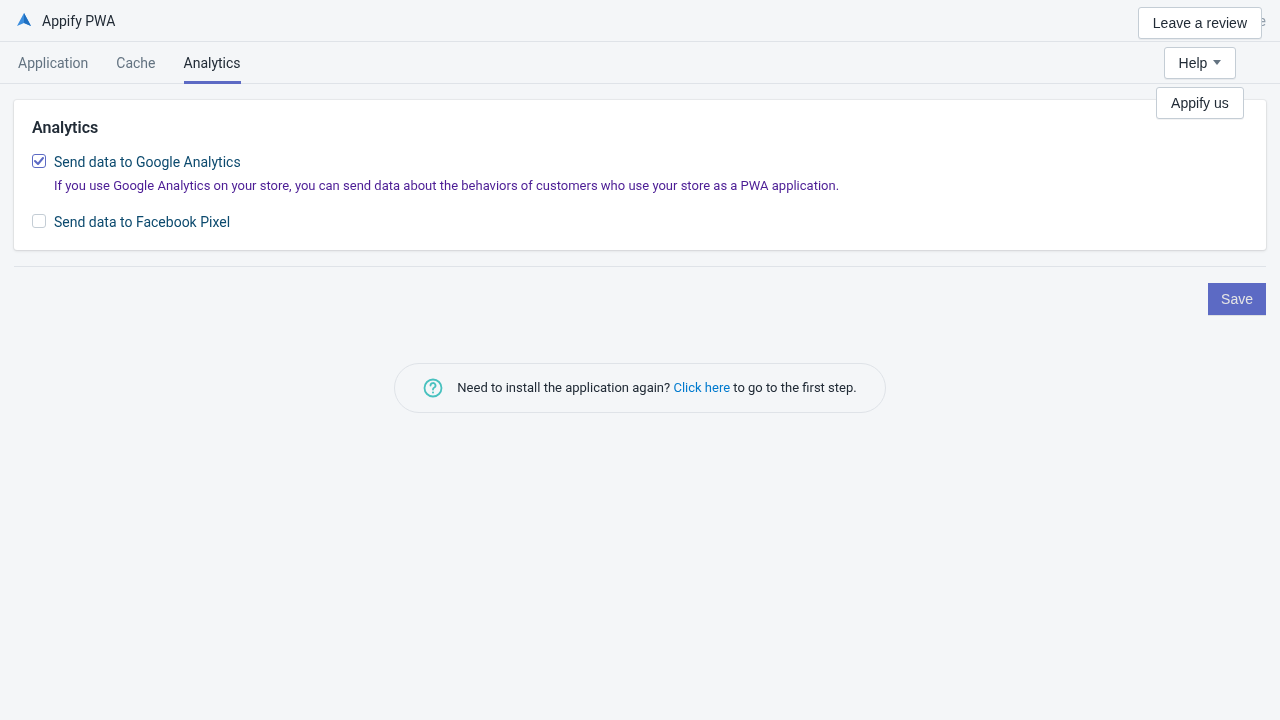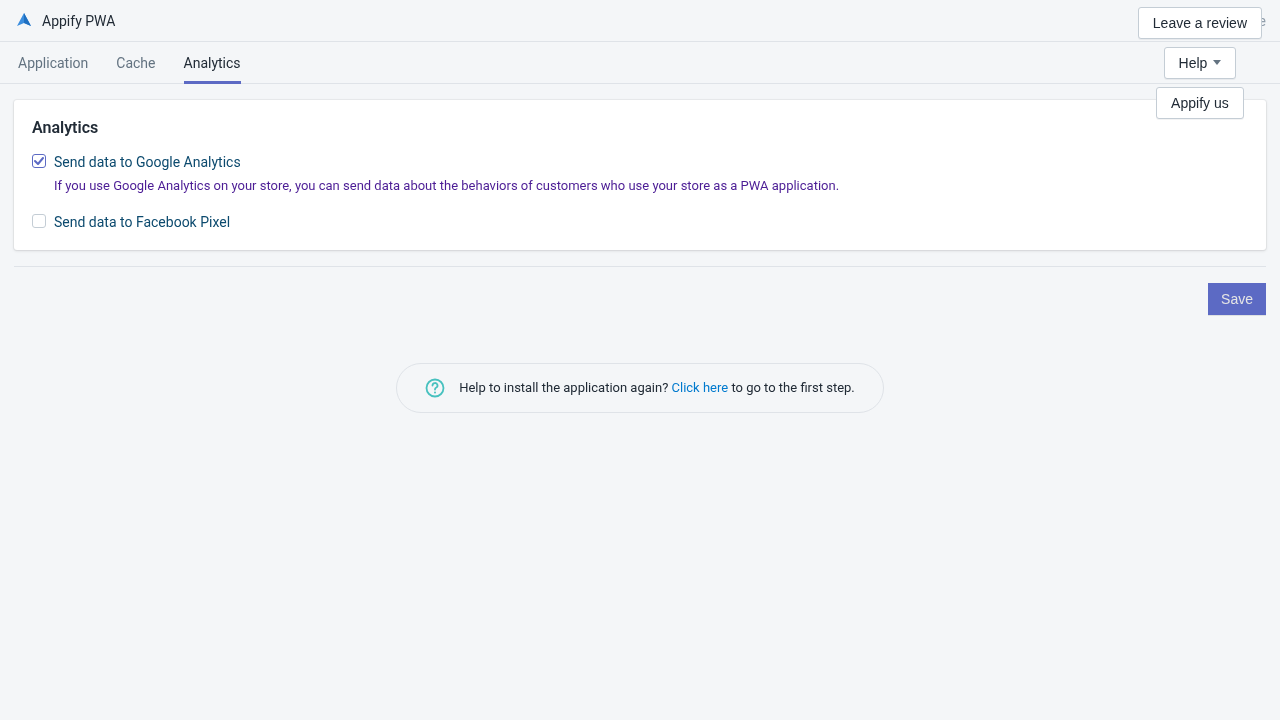--- a/index.html
+++ b/index.html
@@ -113,17 +113,17 @@
   <div class="callout-wrap">
     <div class="callout">
       <span class="callout-icon">
         <svg width="20" height="20" viewBox="0 0 20 20">
             <circle cx="10" cy="10" r="8.5" fill="none" stroke="#47c1bf" stroke-width="1.8"></circle>
             <path d="M7.5 7.5 a2.5 2.5 0 1 1 3.5 2.3 c-0.8 0.4 -1 1 -1 1.7" fill="none" stroke="#47c1bf" stroke-width="1.8" stroke-linecap="round"></path>
             <circle cx="10" cy="14.5" r="1" fill="#47c1bf"></circle>
           </svg>
       </span>
       <span class="callout-text">
-        <span>Help to install the application again? </span><a>Click here</a><span> to go to the first step.</span>
+        <span>Need to install the application again? </span><a>Click here</a><span> to go to the first step.</span>
       </span>
     </div>
   </div>
 </div>
 
 </body></html>

